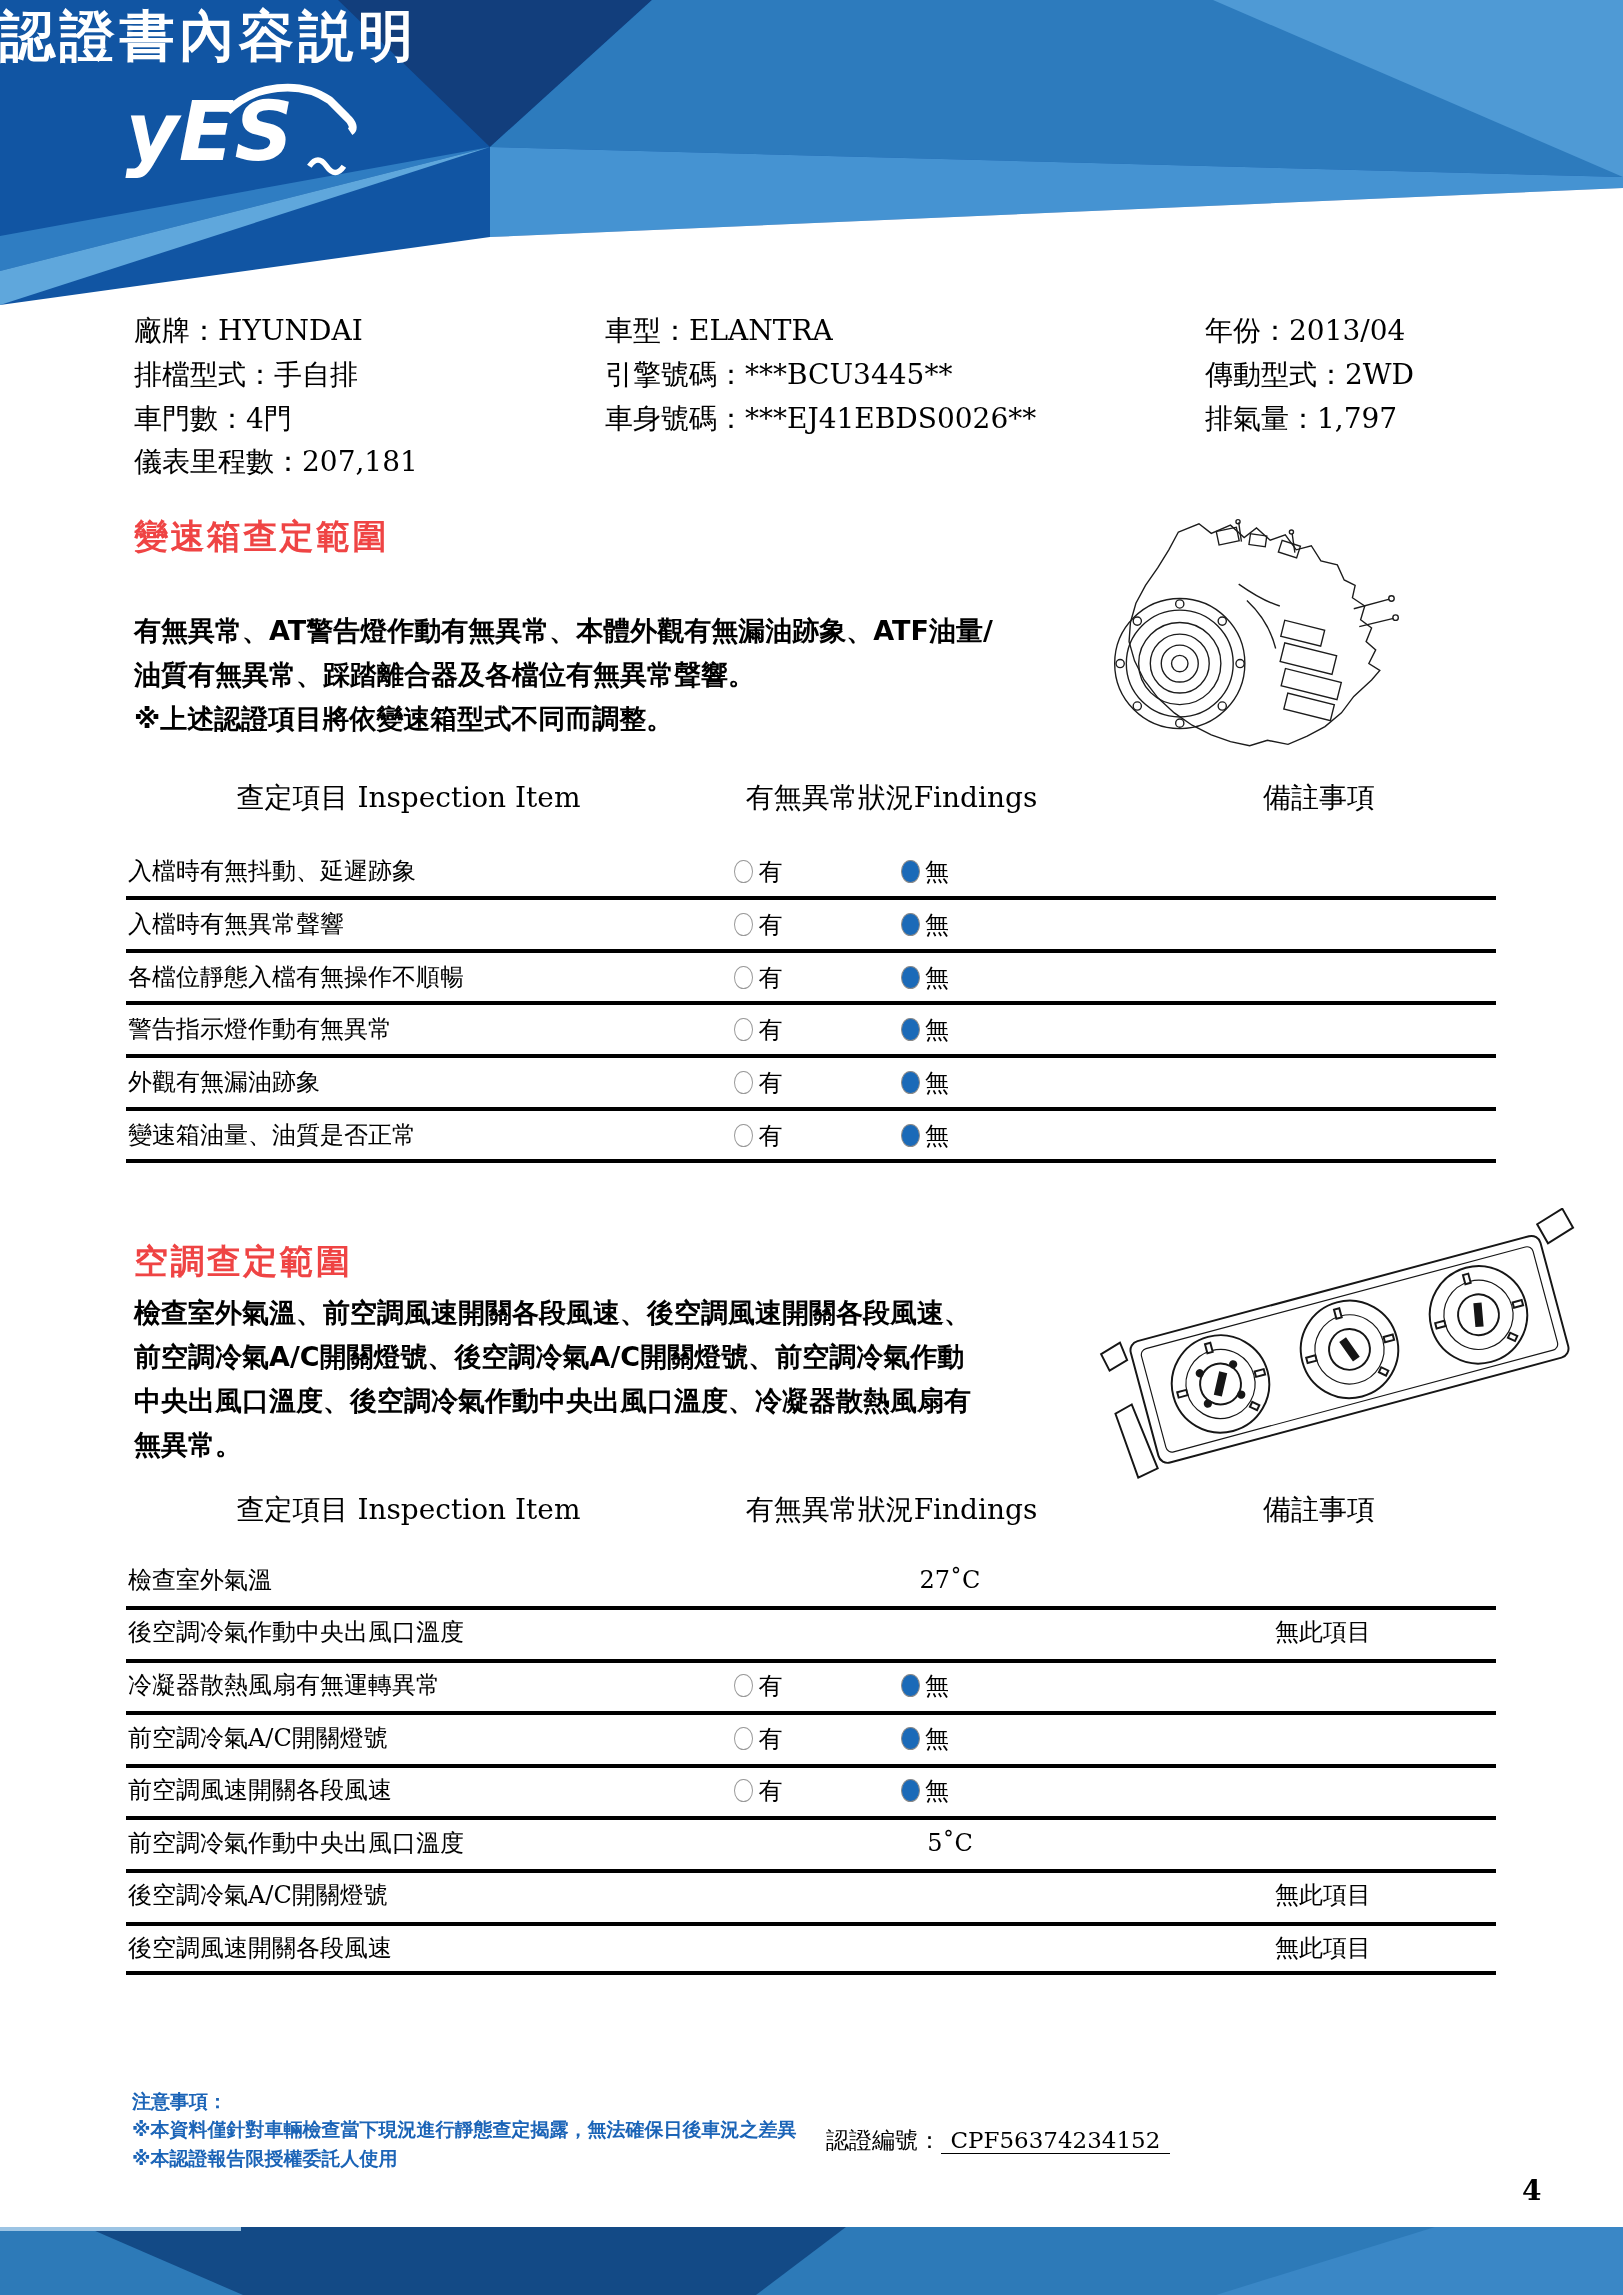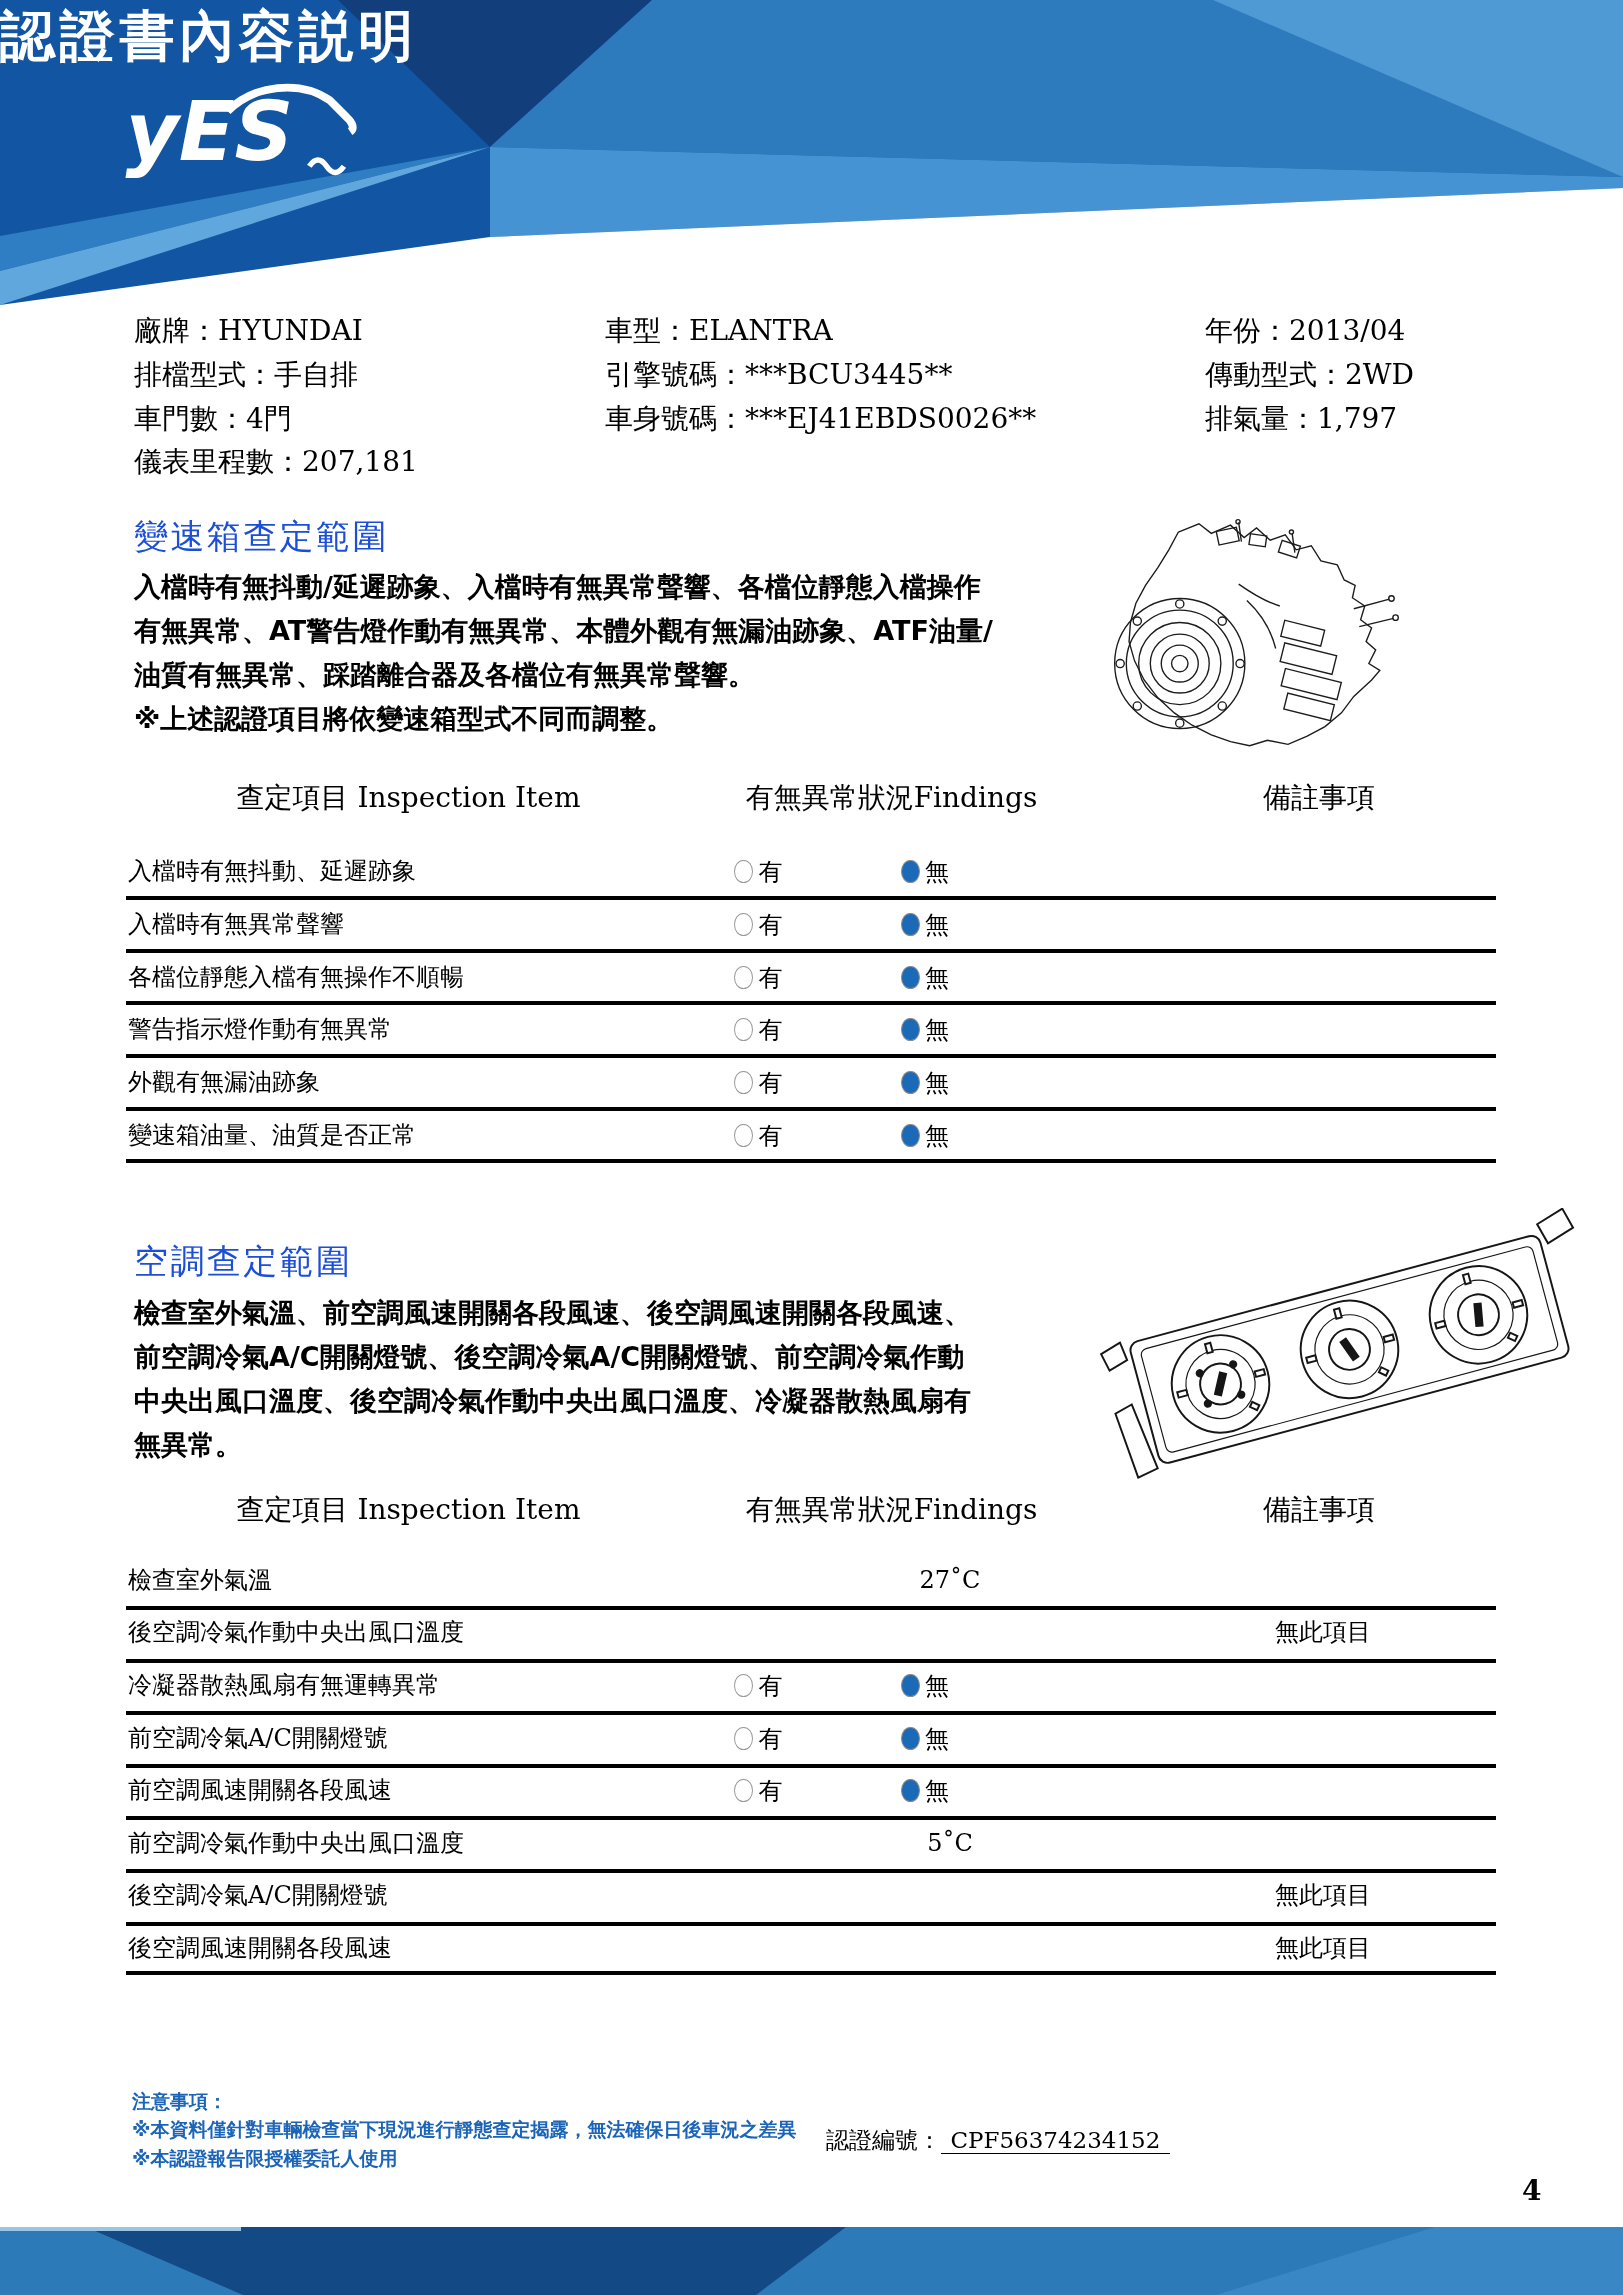--- a/index.html
+++ b/index.html
@@ -14,21 +14,21 @@
   .h-light{clip-path:polygon(1213px 0,1623px 0,1623px 177px);background:#4f9ad5;}
   .h-fan1{clip-path:polygon(490px 147px,0 236px,0 271px);background:#2f7dc2;}
   .h-fan2{clip-path:polygon(490px 147px,0 271px,0 305px);background:#5fa7dc;}
   .h-rwedge{clip-path:polygon(490px 147px,1623px 177px,1623px 188px,490px 237px);background:#4593d2;}
   .h-white{clip-path:polygon(0 305px,490px 237px,1623px 188px,1623px 322px,0 322px);background:#fff;}
   .htitle{position:absolute;left:393px;top:101px;font-size:55px;font-weight:800;color:#fff;
           font-family:"DejaVu Sans","Liberation Sans",sans-serif;letter-spacing:4.7px;white-space:nowrap;}
   
   .vcell{position:absolute;height:35px;line-height:35px;font-size:28px;white-space:nowrap;}
   
-  .sec-title{position:absolute;left:134px;font-size:34px;font-weight:400;color:#1d4ed8;
+  .sec-title{position:absolute;left:134px;font-size:34px;font-weight:700;color:#ef4444;
              font-family:"DejaVu Sans","Liberation Sans",sans-serif;letter-spacing:2.4px;white-space:nowrap;}
   .desc{position:absolute;left:134px;height:38px;line-height:38px;font-size:27px;font-weight:700;
         font-family:"DejaVu Sans","Liberation Sans",sans-serif;white-space:nowrap;}
   
   .thead{position:absolute;height:36px;line-height:36px;font-size:28px;text-align:center;white-space:nowrap;}
   .cell{position:absolute;height:35px;line-height:35px;font-size:24px;white-space:nowrap;}
   .label{left:128px;}
   .valuecell{left:856px;width:188px;text-align:center;}
   .remarkcell{left:1231px;margin-left:44px;}
   .sep{position:absolute;left:126px;width:1370px;height:3.9px;background:#000;}
@@ -79,21 +79,20 @@
     <div class="vcell" style="left:134px;top:444px">儀表里程數：207,181</div>
     <div class="vcell" style="left:605px;top:313px">車型：ELANTRA</div>
     <div class="vcell" style="left:605px;top:357px">引擎號碼：***BCU3445**</div>
     <div class="vcell" style="left:605px;top:401px">車身號碼：***EJ41EBDS0026**</div>
     <div class="vcell" style="left:1205px;top:313px">年份：2013/04</div>
     <div class="vcell" style="left:1205px;top:357px">傳動型式：2WD</div>
     <div class="vcell" style="left:1205px;top:401px">排氣量：1,797</div>
   </div>
 
   <div class="sec-title" style="top:514px">變速箱查定範圍</div>
-  <div class="desc" style="top:568px">入檔時有無抖動/延遲跡象、入檔時有無異常聲響、各檔位靜態入檔操作</div>
   <div class="desc" style="top:612px">有無異常、AT警告燈作動有無異常、本體外觀有無漏油跡象、ATF油量/</div>
   <div class="desc" style="top:700px">※上述認證項目將依變速箱型式不同而調整。</div>
   <div class="desc" style="top:656px">油質有無異常、踩踏離合器及各檔位有無異常聲響。</div>
 
   <svg style="position:absolute;left:1077px;top:501px;width:322px;height:271px" viewBox="0 0 470 345">
     <g fill="none" stroke="#1c1c1c" stroke-width="2">
       <path d="M148,20 L178,8 L196,22 L224,10 L244,28 L262,14 L282,32 L304,24 L320,46 L342,40 L356,62 L380,68 L390,90 L406,98 L402,116 L420,128 L414,148 L430,160 L422,180 L436,192 L426,212 L442,222 L430,236 L404,260 L386,284 L362,304 L336,318 L308,330 L278,324 L252,332 L224,326 L196,316 L168,302 L142,284 L118,262 L98,236 L84,208 L76,180 L78,152 L86,124 L100,98 L118,72 L134,46 Z"></path>
       <circle cx="150" cy="212" r="95"></circle>
         <circle cx="150" cy="212" r="78"></circle>
         <circle cx="150" cy="212" r="60"></circle>

